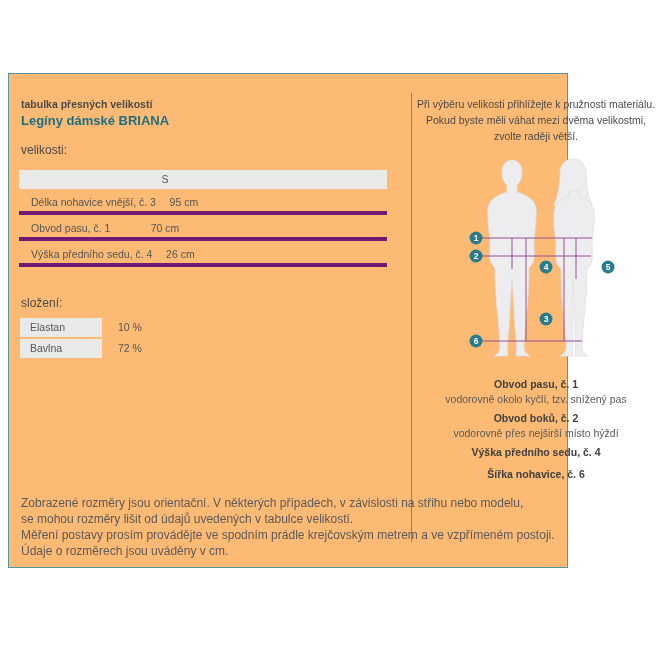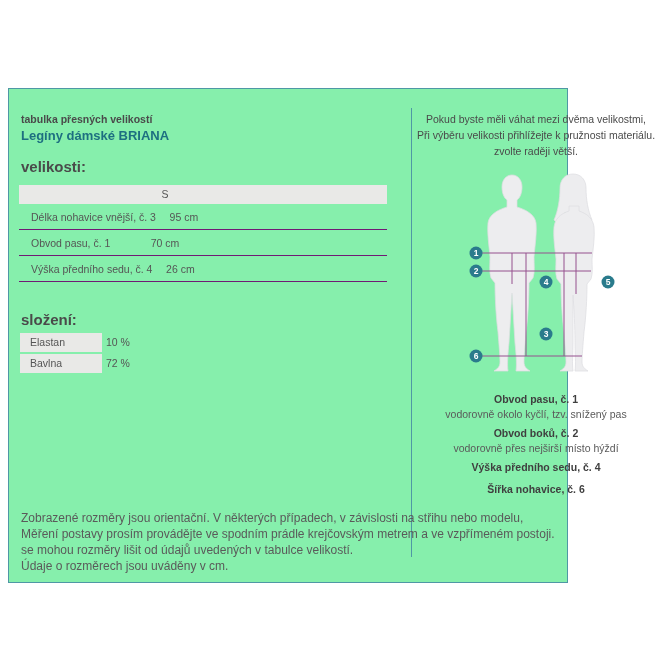--- a/index.html
+++ b/index.html
@@ -1,48 +1,48 @@
 <!DOCTYPE html>
 <html><head>
 <meta charset="utf-8">
 <style>
   * { margin:0; padding:0; box-sizing:border-box; }
   html,body { width:670px; height:670px; background:#ffffff;
     font-family:"Liberation Sans", sans-serif; color:#5a5a5a; }
   .canvas { position:relative; width:670px; height:670px; overflow:hidden; }
 
-  .panel { position:absolute; left:8px; top:88px; width:560px; height:495px;
-    border:1px solid #4f97a5; background:#86efac; }
+  .panel { position:absolute; left:8px; top:73px; width:560px; height:495px;
+    border:1px solid #4f97a5; background:#fdba74; }
 
   .divider { position:absolute; left:402px; top:19px; width:1px; height:449px;
     background:#4f97a5; }
 
   
   .eyebrow { position:absolute; left:12px; top:24px; font-size:10.5px;
     font-weight:bold; color:#4a4a4a; white-space:nowrap; }
   .title { position:absolute; left:12px; top:39px; font-size:13px;
     font-weight:bold; color:#1d6f80; white-space:nowrap; }
-  .section-label { position:absolute; left:12px; font-size:15px;
-    font-weight:bold; color:#4a4a4a;text-align:right; }
+  .section-label { position:absolute; left:12px; font-size:12px;
+    font-weight:normal; color:#4a4a4a;text-align:right; }
   .sizes-label { top:69px; }
   .composition-label { top:222px; }
 
   .size-table { position:absolute; left:10px; top:96px; width:368px;
     font-size:10.5px; }
   .size-table .hdr { display:flex; height:19px; line-height:19px;
     background:#e9e9e7; color:#555; }
   .size-table .row { display:flex; height:26px; line-height:26px;
-    border-bottom:1px solid #701a75; color:#555; }
+    border-bottom:4px solid #701a75; color:#555; }
   .size-table .lbl { flex:0 0 118px; padding-left:12px; white-space:nowrap; }
   .size-table .val { flex:0 0 56px; text-align:center; white-space:nowrap; }
 
   .comp-table { position:absolute; left:11px; top:244px; font-size:10.5px; }
   .comp-row { display:flex; height:19px; line-height:19px; margin-bottom:2px; }
   .comp-mat { width:82px; background:#e9e9e7; padding-left:10px; color:#555; }
-  .comp-pct { padding-left:4px; color:#555; white-space:nowrap; }
+  .comp-pct { padding-left:16px; color:#555; white-space:nowrap; }
 
   .disclaimer { position:absolute; left:12px; top:421px; font-size:12px;
     line-height:16px; color:#5a5a5a; }
   .disclaimer div { white-space:nowrap; }
 
   
   .fit-advice { position:absolute; left:407px; top:22px; width:240px;
     text-align:center; font-size:10.5px; line-height:16px; color:#4a4a4a; }
   .fit-advice div { white-space:nowrap; }
 
@@ -97,28 +97,28 @@
         <div class="comp-pct">10 %</div>
       </div>
       <div class="comp-row">
         <div class="comp-mat">Bavlna</div>
         <div class="comp-pct">72 %</div>
       </div>
     </div>
 
     <div class="disclaimer">
       <div>Zobrazené rozměry jsou orientační. V některých případech, v závislosti na střihu nebo modelu,</div>
+      <div>se mohou rozměry lišit od údajů uvedených v tabulce velikostí.</div>
       <div>Měření postavy prosím provádějte ve spodním prádle krejčovským metrem a ve vzpřímeném postoji.</div>
-      <div>se mohou rozměry lišit od údajů uvedených v tabulce velikostí.</div>
       <div>Údaje o rozměrech jsou uváděny v cm.</div>
     </div>
 
     <div class="fit-advice">
+      <div>Při výběru velikosti přihlížejte k pružnosti materiálu.</div>
       <div>Pokud byste měli váhat mezi dvěma velikostmi,</div>
-      <div>Při výběru velikosti přihlížejte k pružnosti materiálu.</div>
       <div>zvolte raději větší.</div>
     </div>
 
     <div class="figure-wrap">
       <svg width="170" height="212" viewBox="0 0 170 212">
 
         <path fill="#ededef" stroke="#dddde1" stroke-width="0.75" d="M53,7 C47,7 43,12 43,19 C43,25 45,30 48,32 L48,39 C38,42 30,47 29,55
              C28,65 30,77 31,89 C31,97 30,104 32,110 L36,115 C36,129 37,149 39,164
              C40,177 41,188 41,194 C41,199 38,201 35,203 L49,203 C48,196 49,185 50,175
              C51,159 52,141 53,125 C54,141 55,159 56,175 C57,185 58,196 57,203 L71,203

